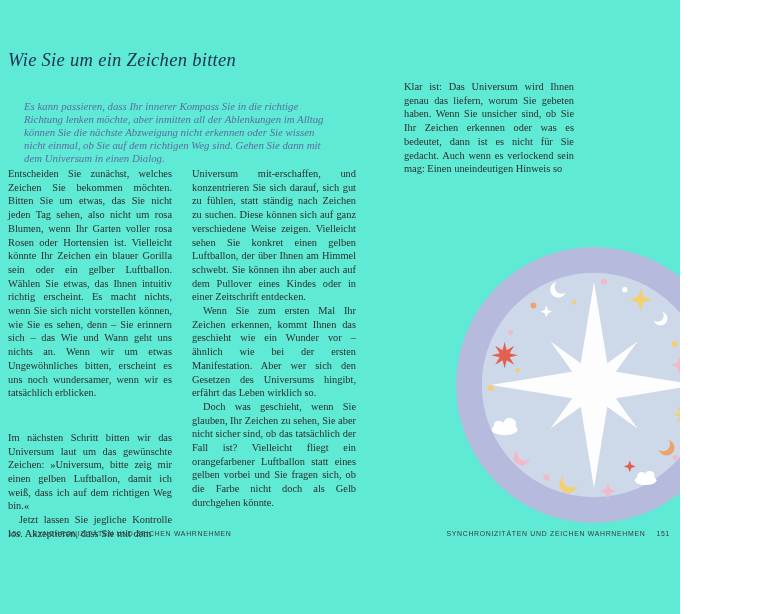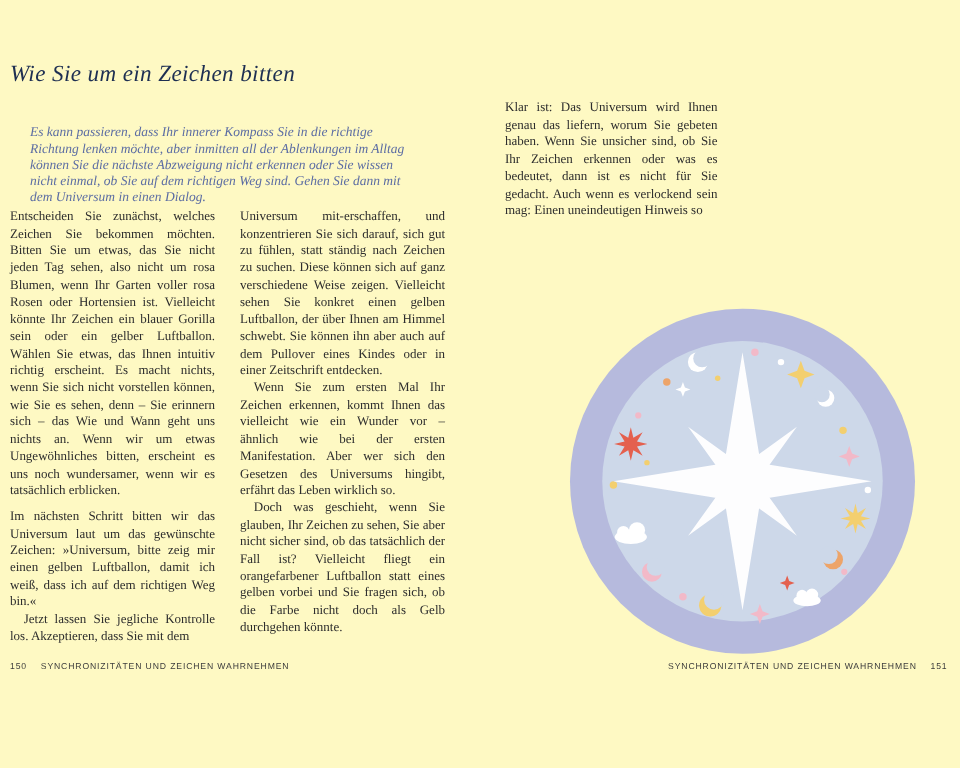--- a/index.html
+++ b/index.html
@@ -1,18 +1,18 @@
 <!DOCTYPE html>
 <html lang="de"><head>
 <meta charset="utf-8">
 <style>
   html,body { margin:0; padding:0; background:#ffffff; }
   .spread {
-    position:relative; width:768px; height:614px;
-    background:#fef9c3; overflow:hidden;
+    position:relative; width:680px; height:614px;
+    background:#5eead4; overflow:hidden;
     font-family:"Liberation Serif", serif;
   }
   
   .chapter-title {
     position:absolute; left:8px; top:50px; margin:0;
     font-family:"Liberation Serif", serif;
     font-style:italic; font-weight:400; font-size:18.5px;
     letter-spacing:0.3px; color:#1e2f52;
   }
   .intro {
@@ -22,21 +22,21 @@
   }
   .cols { position:absolute; display:flex; }
   .cols-left  { left:8px;  top:167px; width:348px; gap:20px; }
   .cols-right { left:404px; top:80px;  width:354px; }
   .col {
     width:167px; font-size:10.4px; line-height:13.7px;
     color:#2d2d2d; text-align:justify;
   }
   .cols-right .col { width:170px; }
   .col p { margin:0; }
-  p.pspace  { margin-top:7px;font-family:Liberation Serif, serif; }
+  p.pspace  { margin-top:31px;font-family:Liberation Serif, serif; }
   p.pindent { text-indent:11px; }
   
   .illustration {
     position:absolute; left:455px; top:246px; width:278px; height:278px;
   }
   .illustration svg { display:block; width:278px; height:278px; }
   
   .footer {
     position:absolute; top:530px;
     font-family:"Liberation Sans", sans-serif;
@@ -57,21 +57,21 @@
     <p class="intro">Es kann passieren, dass Ihr innerer Kompass Sie in die richtige Richtung lenken möchte, aber inmitten all der Ablenkungen im Alltag können Sie die nächste Abzweigung nicht erkennen oder Sie wissen nicht einmal, ob Sie auf dem richtigen Weg sind. Gehen Sie dann mit dem Universum in einen Dialog.</p>
 
     <div class="cols cols-left">
       <div class="col">
         <p>Entscheiden Sie zunächst, welches Zeichen Sie bekommen möchten. Bitten Sie um etwas, das Sie nicht jeden Tag sehen, also nicht um rosa Blumen, wenn Ihr Garten voller rosa Rosen oder Hortensien ist. Vielleicht könnte Ihr Zeichen ein blauer Gorilla sein oder ein gelber Luftballon. Wählen Sie etwas, das Ihnen intuitiv richtig erscheint. Es macht nichts, wenn Sie sich nicht vorstellen können, wie Sie es sehen, denn – Sie erinnern sich – das Wie und Wann geht uns nichts an. Wenn wir um etwas Ungewöhnliches bitten, erscheint es uns noch wundersamer, wenn wir es tatsächlich erblicken.</p>
         <p class="pspace">Im nächsten Schritt bitten wir das Universum laut um das gewünschte Zeichen: »Universum, bitte zeig mir einen gelben Luftballon, damit ich weiß, dass ich auf dem richtigen Weg bin.«</p>
         <p class="pindent">Jetzt lassen Sie jegliche Kontrolle los. Akzeptieren, dass Sie mit dem</p>
       </div>
       <div class="col">
         <p>Universum mit-erschaffen, und konzentrieren Sie sich darauf, sich gut zu fühlen, statt ständig nach Zeichen zu suchen. Diese können sich auf ganz verschiedene Weise zeigen. Vielleicht sehen Sie konkret einen gelben Luftballon, der über Ihnen am Himmel schwebt. Sie können ihn aber auch auf dem Pullover eines Kindes oder in einer Zeitschrift entdecken.</p>
-        <p class="pindent">Wenn Sie zum ersten Mal Ihr Zeichen erkennen, kommt Ihnen das vielleicht wie ein Wunder vor – ähnlich wie bei der ersten Manifestation. Aber wer sich den Gesetzen des Universums hingibt, erfährt das Leben wirklich so.</p>
+        <p class="pindent">Wenn Sie zum ersten Mal Ihr Zeichen erkennen, kommt Ihnen das geschieht wie ein Wunder vor – ähnlich wie bei der ersten Manifestation. Aber wer sich den Gesetzen des Universums hingibt, erfährt das Leben wirklich so.</p>
         <p class="pindent">Doch was geschieht, wenn Sie glauben, Ihr Zeichen zu sehen, Sie aber nicht sicher sind, ob das tatsächlich der Fall ist? Vielleicht fliegt ein orangefarbener Luftballon statt eines gelben vorbei und Sie fragen sich, ob die Farbe nicht doch als Gelb durchgehen könnte.</p>
       </div>
     </div>
 
     <div class="footer footer-left">
       <span>150</span>
       <span>SYNCHRONIZITÄTEN UND ZEICHEN WAHRNEHMEN</span>
     </div>
   </div>
 

